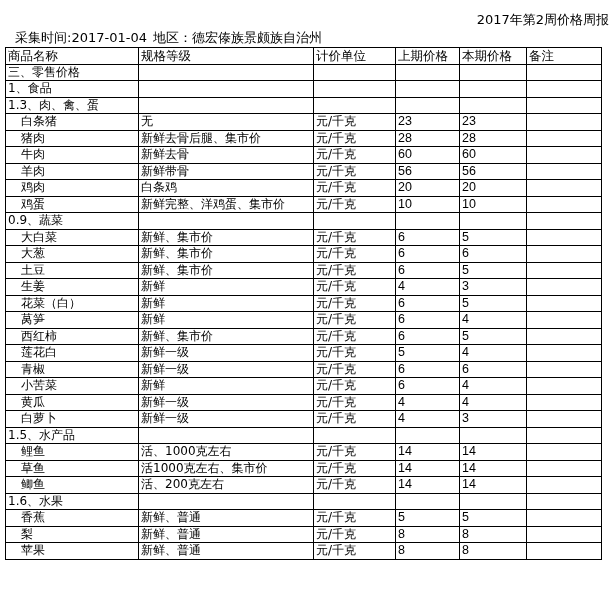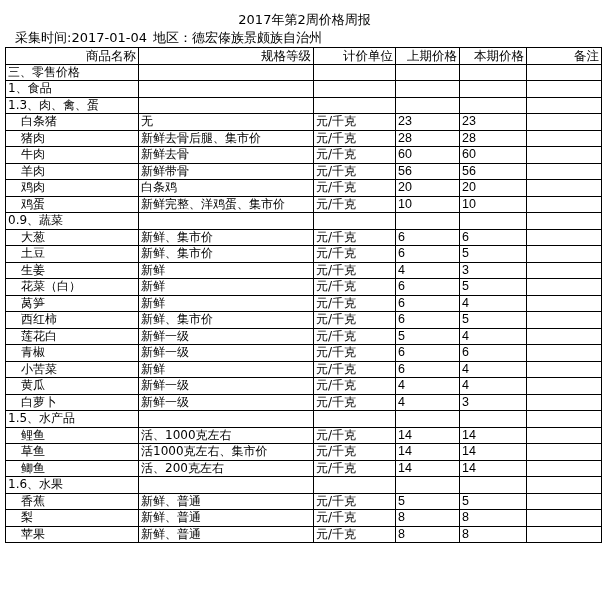--- a/index.html
+++ b/index.html
@@ -1,26 +1,26 @@
 <!DOCTYPE html>
 <html><head>
 <meta charset="utf-8">
 <style>
   html, body { margin:0; padding:0; background:#ffffff; }
   body { width:609px; height:600px; position:relative; overflow:hidden;
          font-family: "DejaVu Sans", "Liberation Sans", sans-serif; color:#000; }
-  .title { position:absolute; top:12px; left:0; width:609px; text-align:center;
+  .title { position:absolute; top:12px; left:0; width:609px; text-align:right;
            font-size:13px; line-height:16px; }
   .subtitle { position:absolute; top:30px; left:15px; font-size:13px; line-height:16px; white-space:nowrap; }
   .subtitle .sp { display:inline-block; width:6px; }
   table { position:absolute; top:47px; left:5px; border-collapse:collapse; table-layout:fixed;
           width:596px; font-size:12px; }
   td, th { border:1px solid #000; height:15.5px; padding:0 2px; line-height:15px;
            font-weight:normal; white-space:nowrap; overflow:hidden; text-align:left; }
-  th { text-align:right; font-size:12.5px; }
+  th { text-align:left; font-size:12.5px; }
   td.item { padding-left:15px; }
   td.num { padding-left:2px; font-family:"Liberation Sans", sans-serif; font-size:12.5px; }
 </style>
 </head>
 <body>
 
 <div class="title">2017年第2周价格周报</div>
 <div class="subtitle"><span>采集时间:</span><span>2017-01-04</span><span class="sp"></span><span>地区：</span><span>德宏傣族景颇族自治州</span></div>
 
 <table>
@@ -117,20 +117,28 @@
       </tr>
       <tr>
         <td>0.9、蔬菜</td>
         <td></td>
         <td></td>
         <td class="num"></td>
         <td class="num"></td>
         <td></td>
       </tr>
       <tr>
+        <td class="item">大白菜</td>
+        <td>新鲜、集市价</td>
+        <td>元/千克</td>
+        <td class="num">6</td>
+        <td class="num">5</td>
+        <td></td>
+      </tr>
+      <tr>
         <td class="item">大葱</td>
         <td>新鲜、集市价</td>
         <td>元/千克</td>
         <td class="num">6</td>
         <td class="num">6</td>
         <td></td>
       </tr>
       <tr>
         <td class="item">土豆</td>
         <td>新鲜、集市价</td>

